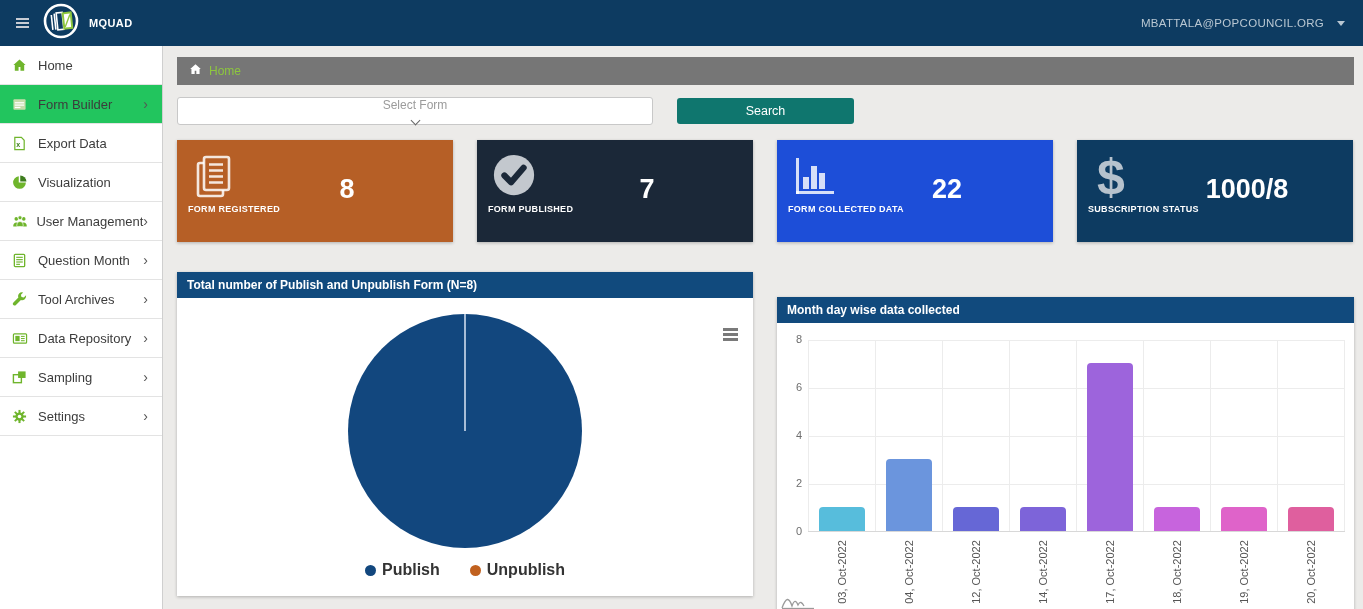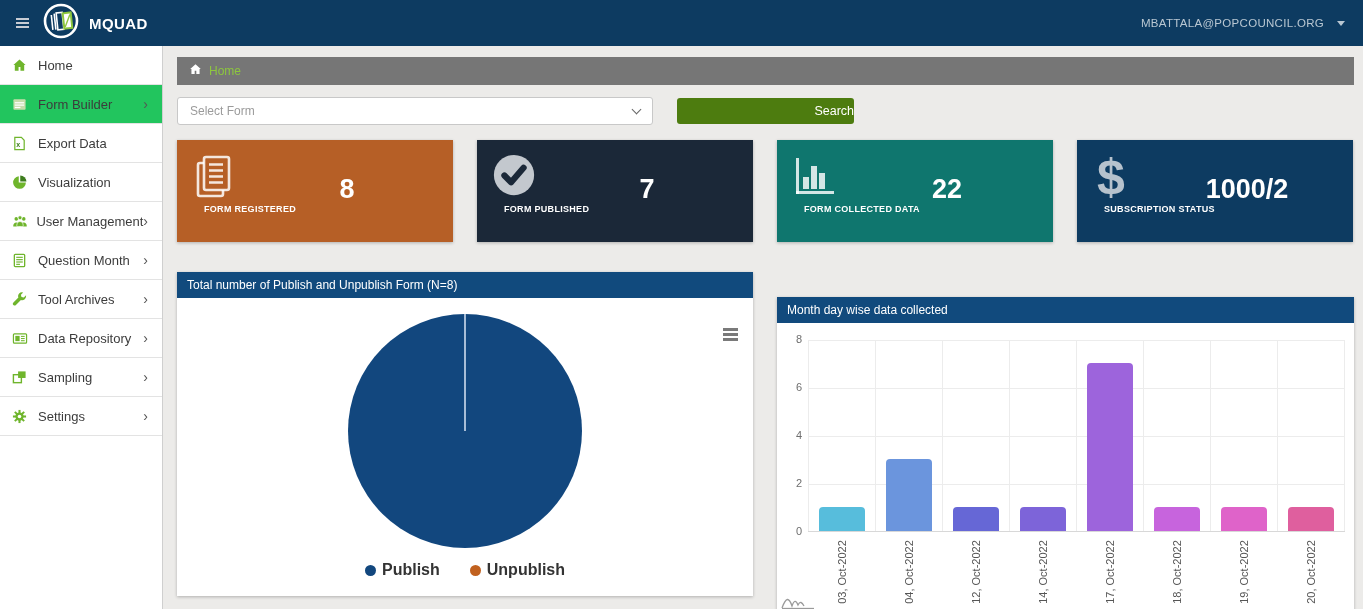--- a/index.html
+++ b/index.html
@@ -6,21 +6,21 @@
   html,body { width:1363px; height:609px; overflow:hidden; background:#ecebe9;
               font-family:"Liberation Sans", sans-serif; }
 
   
   .navbar { position:absolute; left:0; top:0; width:1363px; height:46px;
             background:#0d3b61; display:flex; align-items:center; justify-content:space-between;
             padding:0 18px 0 12px; }
   .nav-left { display:flex; align-items:center; gap:10px; }
   .hamburger { display:inline-flex; flex-direction:column; gap:2px; cursor:pointer; padding:4px; }
   .hamburger i { display:block; width:13px; height:2px; background:#c7ccd4; }
-  .brand { color:#ffffff; font-weight:bold; font-size:15px; letter-spacing:.4px; }
+  .brand { color:#ffffff; font-weight:bold; font-size:11px; letter-spacing:.4px; }
   .user-menu { color:#b9c7d2; font-size:11.5px; letter-spacing:.3px; display:flex; align-items:center; gap:13px; cursor:pointer; }
   .caret-down { width:0; height:0; border-left:4px solid transparent; border-right:4px solid transparent; border-top:5px solid #b9c7d2; }
 
   
   .sidebar { position:absolute; left:0; top:46px; width:163px; height:563px;
              background:#ffffff; border-right:1px solid #cfcfcf; }
   .side-item { height:39px; display:flex; align-items:center; padding:0 10px 0 12px;
                border-bottom:1px solid #e3e3e3; cursor:pointer; background:#fff; }
   .side-item.active { background:#22c55e; }
   .side-item .icn { width:18px; margin-right:8px; display:inline-flex; align-items:center; }
@@ -29,38 +29,38 @@
 
   
   .main { position:absolute; left:163px; top:46px; width:1200px; height:563px; padding:11px 9px 0 14px; }
 
   .breadcrumb { height:28px; background:#767676; display:flex; align-items:center; gap:7px;
                 padding:0 12px; }
   .breadcrumb .bc-label { color:#8dc63f; font-size:12px; }
 
   .controls { margin-top:12px; display:flex; align-items:center; }
   .form-select { width:476px; height:28px; background:#fff; border:1px solid #c8c8c8; border-radius:3px;
-                 display:flex; align-items:center; justify-content:space-between; padding:0 12px; cursor:pointer; }
+                 display:flex; align-items:center; justify-content:space-between; padding:0 12px; cursor:pointer;flex-direction:column; }
   .form-select .ph { color:#9b9b9b; font-size:12px; }
   .chev-down { width:7px; height:7px; border-right:1.5px solid #666; border-bottom:1.5px solid #666;
                transform:rotate(45deg); margin-top:-4px; }
-  .search-btn { width:177px; height:26px; margin-left:24px; background:#4d7c0f; color:#fff;
-                border:none; border-radius:3px; font-size:12.5px; font-family:inherit; cursor:pointer;text-align:right; }
+  .search-btn { width:177px; height:26px; margin-left:24px; background:#0f766e; color:#fff;
+                border:none; border-radius:3px; font-size:12.5px; font-family:inherit; cursor:pointer; }
 
   .cards { margin-top:15px; display:flex; gap:24px; }
   .card { width:276px; height:102px; position:relative; padding:12px 14px; color:#fff;
           box-shadow:0 1px 3px rgba(0,0,0,.25); display:flex; }
   .card .cicon { width:64px; display:flex; align-items:flex-start; }
   .card .cvalue { flex:1; text-align:center; font-size:27px; font-weight:bold; margin-top:22px; }
-  .card .clabel { position:absolute; left:27px; top:64px; font-size:9px; font-weight:bold; letter-spacing:.3px; }
+  .card .clabel { position:absolute; left:11px; top:64px; font-size:9px; font-weight:bold; letter-spacing:.3px; }
   .dollar-glyph { font-size:50px; font-weight:bold; color:#b6c2cd; line-height:1; margin-left:6px; }
 
   .panels { margin-top:30px; display:flex; gap:24px; }
   .panel { background:#fff; box-shadow:0 1px 3px rgba(0,0,0,.25); }
-  .panel-header { height:26px; background:#114a7d; color:#fff; font-size:12px; font-weight:normal;
+  .panel-header { height:26px; background:#114a7d; color:#fff; font-size:12px; font-weight:bold;
                   display:flex; align-items:center; padding:0 10px; }
   .pie-panel { width:576px; height:324px; }
   .bar-panel { width:577px; height:324px;margin-top:25px; }
   .pie-body { position:relative; height:298px; }
   .ctx-menu { position:absolute; top:11px; right:12px; display:flex; flex-direction:column; gap:2px; cursor:pointer; padding:3px; }
   .ctx-menu i { width:15px; height:3px; background:#7a7a7a; display:block; }
   .pie-wrap { display:flex; justify-content:center; margin-top:16px; }
   .pie-circle { width:234px; height:234px; border-radius:50%; position:relative; cursor:pointer; }
   .pie-divider { position:absolute; left:50%; top:0; width:2px; height:117px; background:#a7bdd6; transform:translateX(-1px); }
   .legend { display:flex; justify-content:center; gap:30px; margin-top:13px; }
@@ -273,41 +273,41 @@
       <div class="card" style="background: rgb(27, 40, 56);">
         <span class="cicon">
           <svg width="46" height="46" viewBox="0 0 48 48">
             <circle cx="24" cy="24" r="21" fill="#c3c8ce"></circle>
             <path d="M14 24.5l7 7 13-15" stroke="#1b2838" stroke-width="6.5" fill="none" stroke-linecap="round" stroke-linejoin="round"></path>
           </svg>
         </span>
         <div class="cvalue">7</div>
         <div class="clabel">FORM PUBLISHED</div>
       </div>
-      <div class="card" style="background: #0f766e;">
+      <div class="card" style="background: #1d4ed8;">
         <span class="cicon">
           <svg width="48" height="48" viewBox="0 0 48 48">
             <g fill="rgba(255,255,255,.82)">
               <rect x="5" y="6" width="3" height="36"></rect>
               <rect x="5" y="39" width="38" height="3"></rect>
               <rect x="12" y="25" width="6" height="12"></rect>
               <rect x="20" y="14" width="6" height="23"></rect>
               <rect x="28" y="21" width="6" height="16"></rect>
               <rect x="36" y="12" width="6" height="25" fill="rgba(255,255,255,.0)"></rect>
             </g>
           </svg>
         </span>
         <div class="cvalue">22</div>
         <div class="clabel">FORM COLLECTED DATA</div>
       </div>
       <div class="card" style="background: rgb(13, 59, 97);">
         <span class="cicon">
           <div class="dollar-glyph">$</div>
         </span>
-        <div class="cvalue">1000/2</div>
+        <div class="cvalue">1000/8</div>
         <div class="clabel">SUBSCRIPTION STATUS</div>
       </div>
     </div>
 
   <div class="panels">
 
     <section class="panel pie-panel">
       <div class="panel-header">Total number of Publish and Unpublish Form (N=8)</div>
       <div class="pie-body">
         <span class="ctx-menu">

